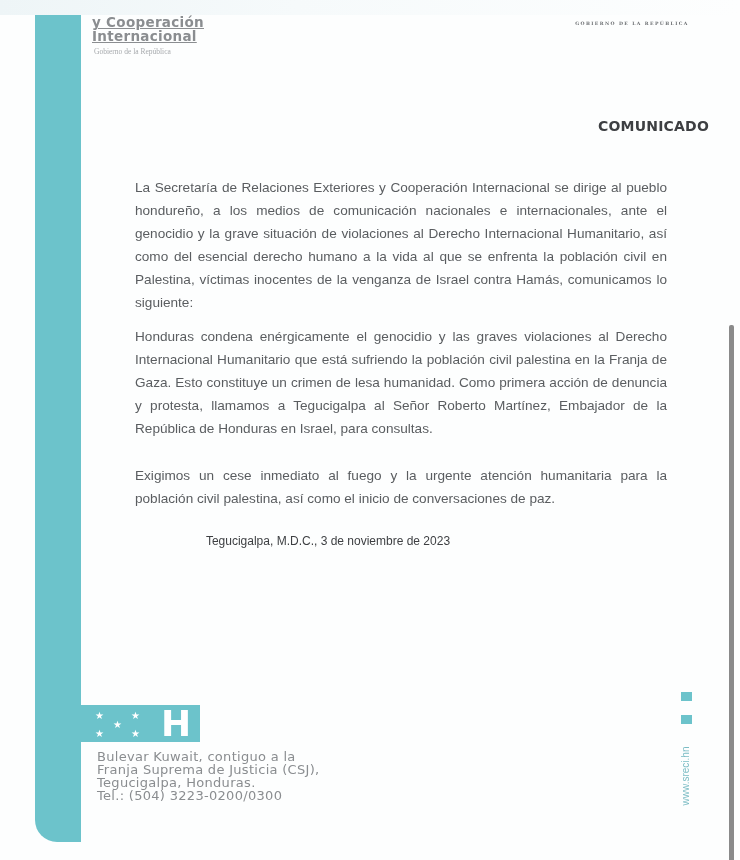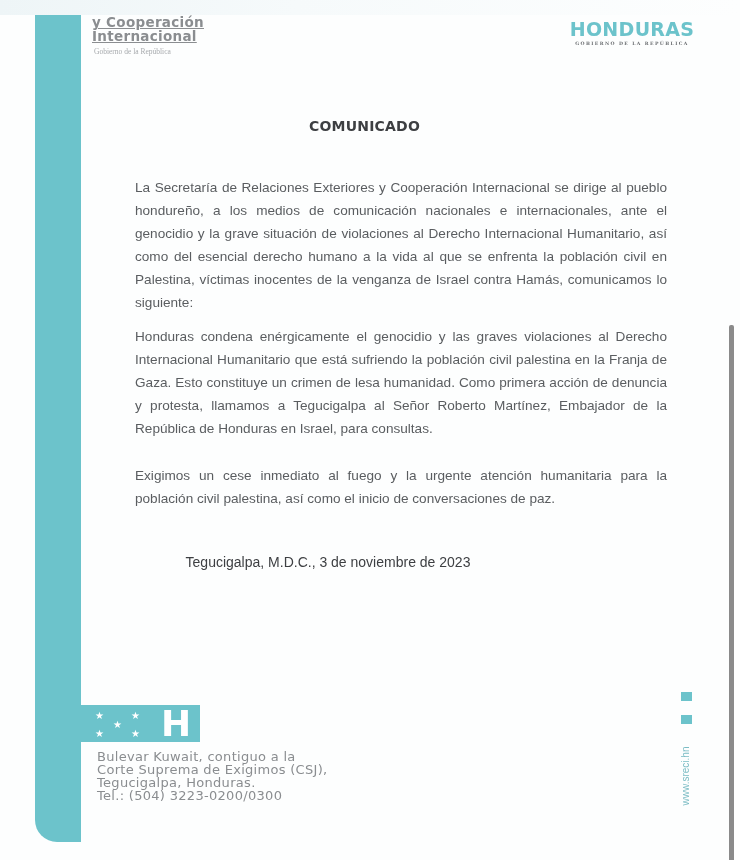--- a/index.html
+++ b/index.html
@@ -35,36 +35,36 @@
   }
   .brand-title {
     font-family:"DejaVu Sans", sans-serif; font-weight:bold;
     font-size:19px; letter-spacing:0.3px; color:#6cc3cb; line-height:20px;
   }
   .brand-sub {
     font-family:"DejaVu Serif", serif; font-weight:bold;
     font-size:4.6px; letter-spacing:1.4px; color:#6a6d70; margin-top:2px;
   }
   .doc-title {
-    position:absolute; left:12px; width:705px; top:118px; text-align:center;
+    position:absolute; left:4px; width:705px; top:118px; text-align:right;
     font-family:"DejaVu Sans", sans-serif; font-weight:bold;
     font-size:14px; color:#3d3f42; letter-spacing:0.2px;
   }
   .para {
     position:absolute; left:135px; width:532px;
     font-family:"Liberation Sans", sans-serif;
     font-size:13.6px; line-height:23px; color:#5a5d60;
     text-align:justify;
   }
   .p1 { top:176px; }
   .p2 { top:297px;margin-top:28px; }
   .p3 { top:416px;margin-top:48px; }
   .dateline {
-    position:absolute; left:0; width:656px; top:554px; text-align:center;
-    font-size:14px; color:#3d3f42;
+    position:absolute; left:0; width:656px; top:534px; text-align:center;
+    font-size:12px; color:#3d3f42;
   }
   .logo-block {
     position:absolute; left:81px; top:705px; width:119px; height:37px;
     background:#6cc3cb;
   }
   .stars { position:absolute; left:12px; top:4px; width:55px; height:30px; color:#fff; font-size:10px; }
   .stars span { position:absolute; line-height:10px; }
   .h-letter {
     position:absolute; left:80px; top:1px;
     font-family:"DejaVu Sans", sans-serif; font-weight:bold; font-size:36px;
@@ -98,21 +98,20 @@
 <div class="page"></div>
 <div class="teal-bar"></div>
 
 <div class="org-name">
   <div>y Cooperación</div>
   <div>Internacional</div>
 </div>
 <div class="org-sub">Gobierno de la República</div>
 
 <div class="brand">
-  <div class="brand-title">HONDURAS</div>
   <div class="brand-sub">GOBIERNO DE LA REPÚBLICA</div>
 </div>
 
 <div class="doc-title">COMUNICADO</div>
 
 <div class="para p1">La Secretaría de Relaciones Exteriores y Cooperación Internacional se dirige al pueblo hondureño, a los medios de comunicación nacionales e internacionales, ante el genocidio y la grave situación de violaciones al Derecho Internacional Humanitario, así como del esencial derecho humano a la vida al que se enfrenta la población civil en Palestina, víctimas inocentes de la venganza de Israel contra Hamás, comunicamos lo siguiente:</div>
 <div class="para p2">Honduras condena enérgicamente el genocidio y las graves violaciones al Derecho Internacional Humanitario que está sufriendo la población civil palestina en la Franja de Gaza. Esto constituye un crimen de lesa humanidad. Como primera acción de denuncia y protesta, llamamos a Tegucigalpa al Señor Roberto Martínez, Embajador de la República de Honduras en Israel, para consultas.</div>
 <div class="para p3">Exigimos un cese inmediato al fuego y la urgente atención humanitaria para la población civil palestina, así como el inicio de conversaciones de paz.</div>
 
 <div class="dateline">Tegucigalpa, M.D.C., 3 de noviembre de 2023</div>
@@ -123,21 +122,21 @@
     <span style="left:38px;top:2px">★</span>
     <span style="left:20px;top:11px">★</span>
     <span style="left:2px;top:20px">★</span>
     <span style="left:38px;top:20px">★</span>
   </div>
   <div class="h-letter">H</div>
 </div>
 
 <div class="address">
   <div>Bulevar Kuwait, contiguo a la</div>
-  <div>Corte Suprema de Exigimos (CSJ),</div>
+  <div>Franja Suprema de Justicia (CSJ),</div>
   <div>Tegucigalpa, Honduras.</div>
   <div>Tel.: (504) 3223-0200/0300</div>
 </div>
 
 <div class="sq sq1"></div>
 <div class="sq sq2"></div>
 <div class="website">
   <span>www.sreci.hn</span>
 </div>
 

